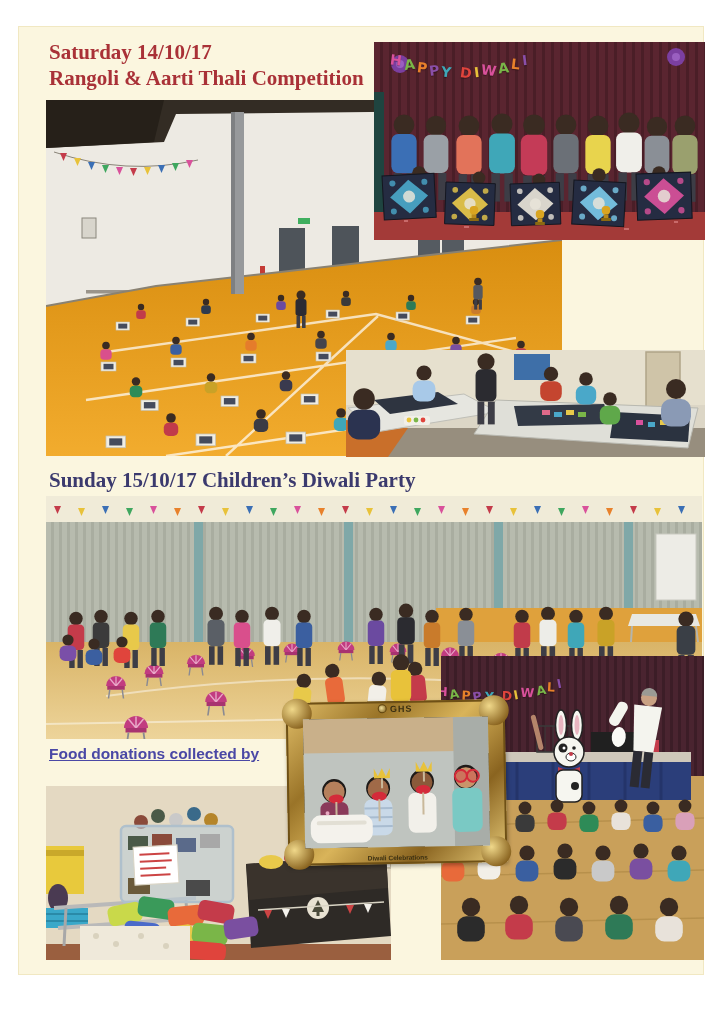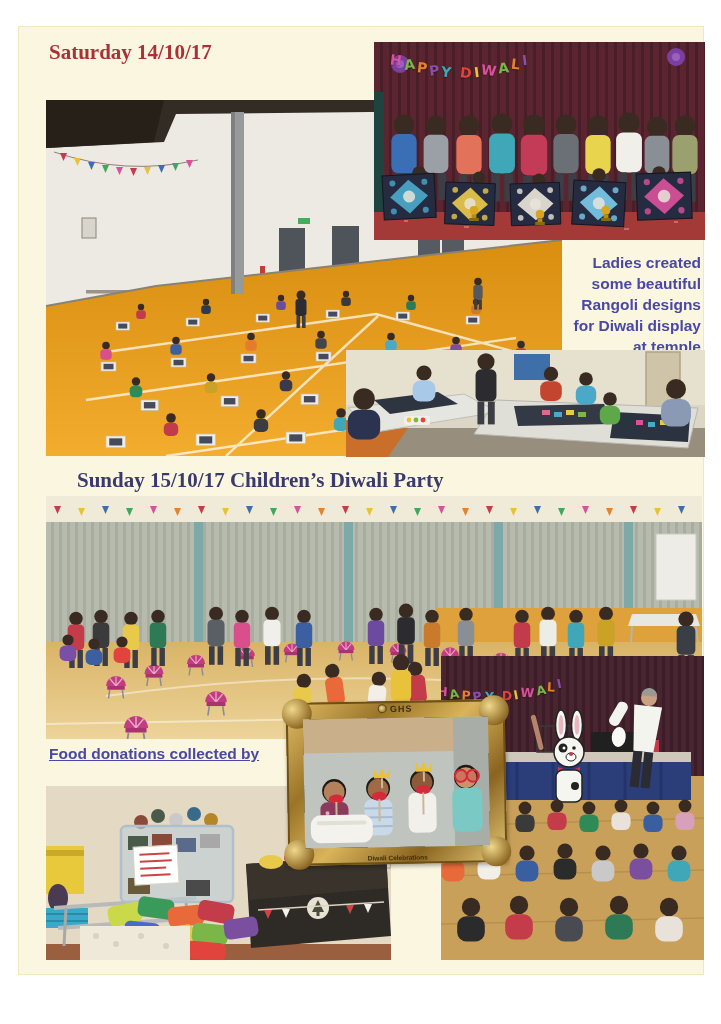--- a/index.html
+++ b/index.html
@@ -78,20 +78,21 @@
         <rect x="-4" y="10" width="8" height="2.5" fill="#8A6A12"></rect>
       </g>
   </defs>
 </svg>
 
 <div class="canvas">
   <div class="page">
 
     <div class="heading red" style="left:30px;top:12px;">
       <span style="display:block">Saturday 14/10/17</span>
+      <span style="display:block">Rangoli &amp; Aarti Thali Competition</span>
     </div>
 
     <div class="ph" style="left:27px;top:73px;width:516px;height:356px;z-index:1;">
       <svg class="scene" viewBox="0 0 516 356">
         <defs>
           <linearGradient id="flrG" x1="0" y1="0" x2="0" y2="1">
               <stop offset="0" stop-color="#D98E10"></stop>
               <stop offset="1" stop-color="#F2AC2E"></stop>
             </linearGradient>
         </defs>
@@ -250,29 +251,22 @@
         <use href="#ps" transform="translate(18,76) scale(2.7)" fill="#2B3350"></use>
         <use href="#ps" transform="translate(78,42) scale(1.9)" fill="#A8C9E8"></use>
         <use href="#pt" transform="translate(140,44) scale(1.9)" fill="#2B2B30"></use>
         <use href="#ps" transform="translate(205,42) scale(1.8)" fill="#C4452F"></use>
         <use href="#ps" transform="translate(240,46) scale(1.7)" fill="#4AA8C9"></use>
         <use href="#ps" transform="translate(264,66) scale(1.7)" fill="#5FA84A"></use>
         <use href="#ps" transform="translate(330,64) scale(2.5)" fill="#8A9AB5"></use>
       </svg>
     </div>
 
-    <div class="caption right" style="right:2px;top:225px;width:170px;">
-      <span>Ladies created</span>
-      <span>some beautiful</span>
-      <span>Rangoli designs</span>
-      <span>for Diwali display</span>
-      <span>at temple</span>
-    </div>
-
-    <div class="heading navy" style="left:30px;top:440px;margin-left:28px;">Sunday 15/10/17 Children’s Diwali Party</div>
+
+    <div class="heading navy" style="left:30px;top:440px;">Sunday 15/10/17 Children’s Diwali Party</div>
 
     <div class="ph" style="left:27px;top:469px;width:656px;height:243px;z-index:1;">
       <svg class="scene" viewBox="0 0 656 243">
         <defs>
           <pattern id="curtB" width="8" height="10" patternUnits="userSpaceOnUse">
               <rect width="8" height="10" fill="#B7BBAE"></rect>
               <rect x="5" width="3" height="10" fill="#A9ADA0"></rect>
             </pattern>
           <linearGradient id="wdG" x1="0" y1="0" x2="0" y2="1">
               <stop offset="0" stop-color="#D9B467"></stop>

